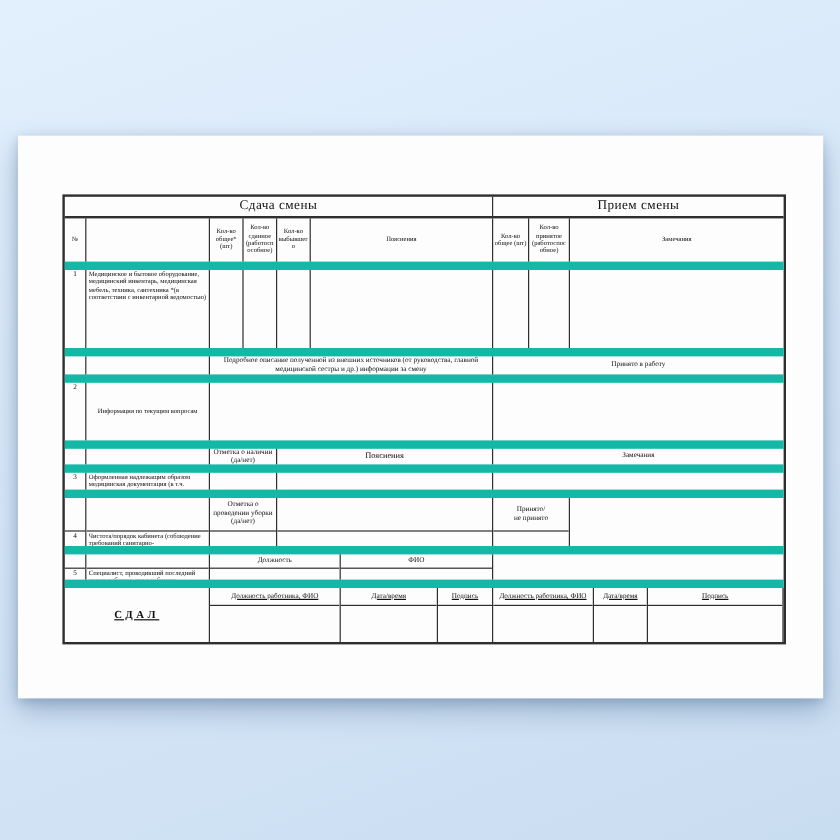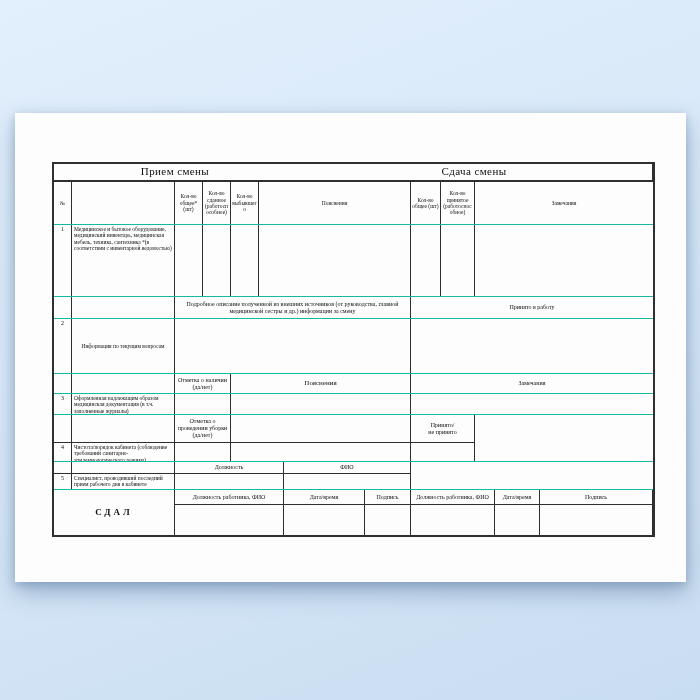--- a/index.html
+++ b/index.html
@@ -12,22 +12,22 @@
   .paper{
     position:absolute;left:15px;top:113px;width:671px;height:469px;
     background:#fdfdfd;
     box-shadow:0 10px 22px rgba(80,110,150,.45),0 3px 8px rgba(80,110,150,.3);
   }
   .tbl{
     position:absolute;left:37px;top:49px;width:603px;height:375px;
     border:2px solid #2f2f2f;box-sizing:border-box;
     font-size:5.5px;line-height:1.2;
   }
-  .row{display:flex;border-bottom:1px solid #14b8a6;box-sizing:border-box;}
-  .row:last-child{border-bottom:none;}
+  .row{display:flex;border-bottom:7px solid #14b8a6;box-sizing:border-box;}
+  .row:last-child{border-bottom:none;text-decoration:underline;}
   .band{height:18px;border-bottom:2px solid #2f2f2f;}
   .h-cols{height:43px;}
   .h-r1{height:72px;}
   .h-s2{height:22px;}
   .h-r2{height:55px;}
   .h-s3{height:20px;}
   .h-r3{height:21px;}
   .h-b4{height:47px;}
   .h-b5{height:28px;}
   .h-bot{height:45px;}
@@ -62,22 +62,22 @@
   .bold-mid{font-weight:bold;font-size:8.5px;letter-spacing:1.2px;}
   .twoline span{display:block;}
 </style>
 </head>
 <body>
 
 <div class="paper">
   <div class="tbl">
 
     <div class="row band">
+      <div class="c w-half band-txt">Сдача смены</div>
       <div class="c nr grow band-txt">Прием смены</div>
-      <div class="c w-half band-txt">Сдача смены</div>
     </div>
 
     <div class="row h-cols">
       <div class="c w-num hdr">№</div>
       <div class="c w-desc hdr"></div>
       <div class="c w-k hdr">Кол-во общее* (шт)</div>
       <div class="c w-k hdr">Кол-во сданное (работоспособное)</div>
       <div class="c w-k hdr">Кол-во выбывшего</div>
       <div class="c w-poy hdr">Пояснения</div>
       <div class="c w-p1 hdr">Кол-во общее (шт)</div>

